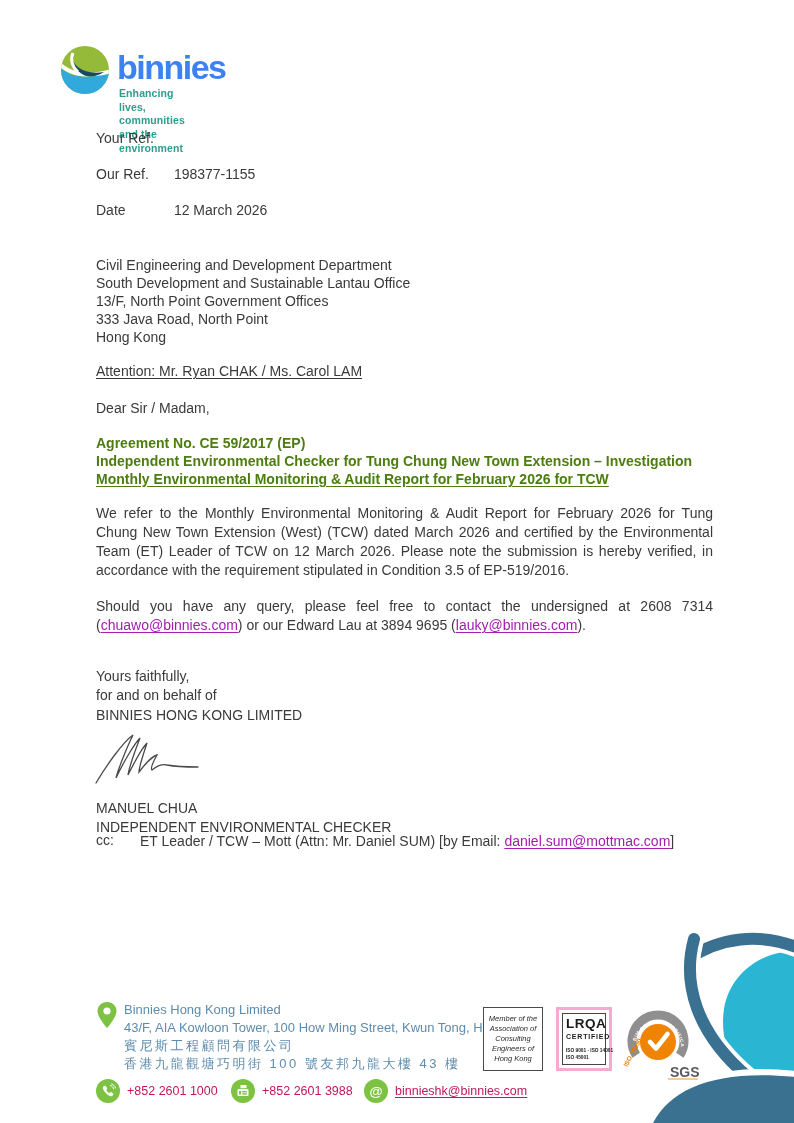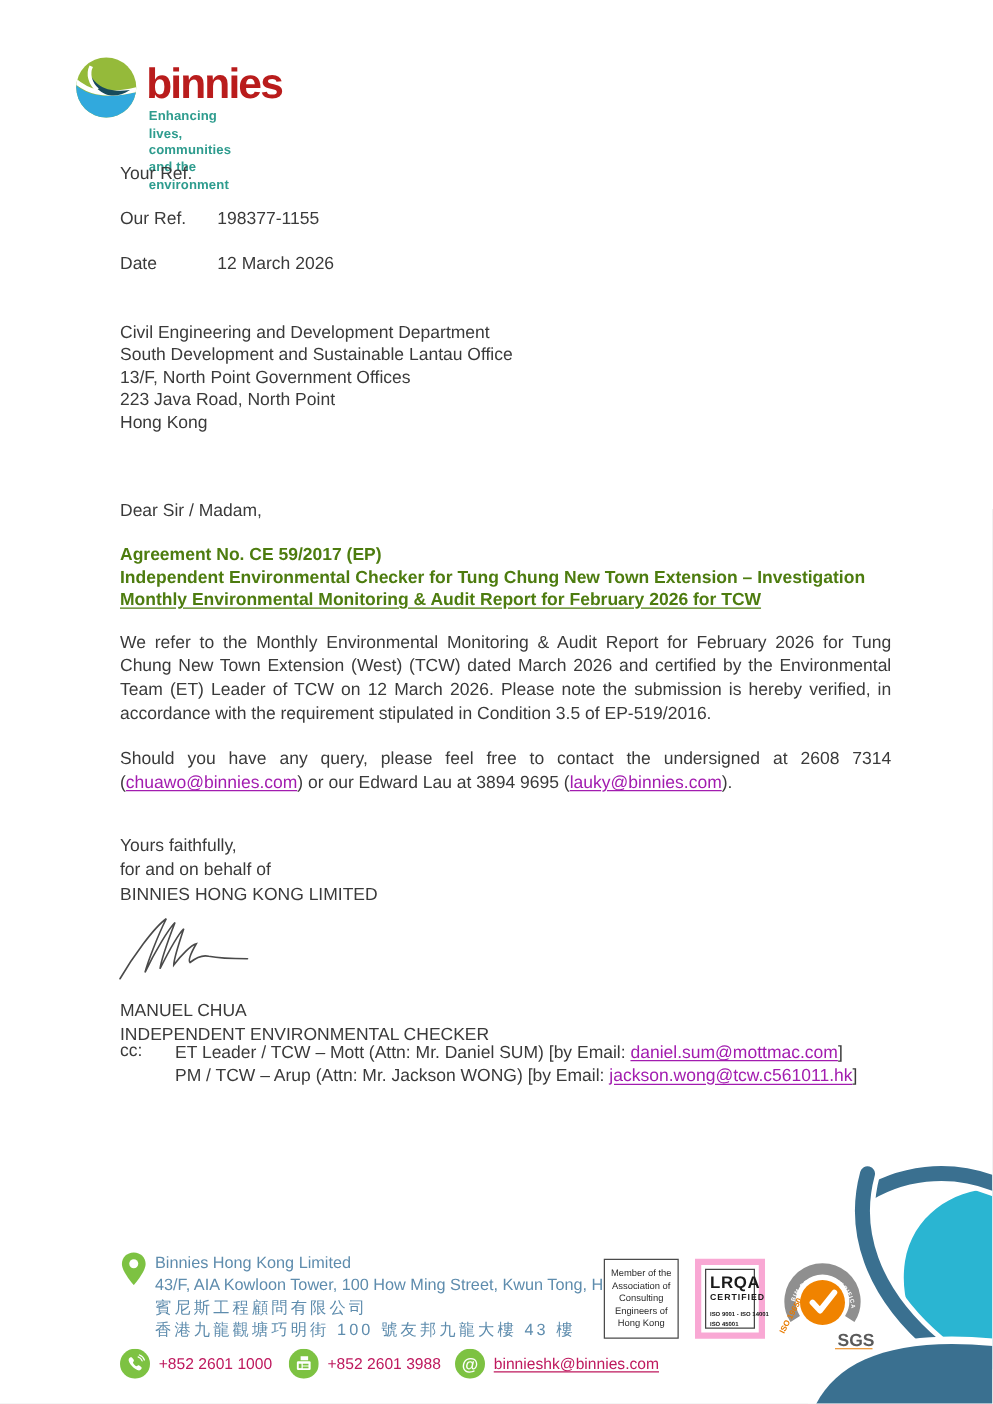--- a/index.html
+++ b/index.html
@@ -6,21 +6,21 @@
   html,body { background:#e8e8e8; }
   .page {
     position:relative; width:794px; height:1123px; margin:0 auto;
     background:#ffffff; overflow:hidden;
     font-family:"Liberation Sans", sans-serif;
     color:#3a3a3a; font-size:14px;
   }
   .abs { position:absolute; }
 
   
-  .wordmark { font-size:34px; font-weight:700; letter-spacing:-1.5px; color:#b91c1c; line-height:1; }
+  .wordmark { font-size:34px; font-weight:700; letter-spacing:-1.5px; color:#3b82f6; line-height:1; }
   .tagline  { font-size:10.5px; font-weight:700; color:#2e9c8e; line-height:1.3; letter-spacing:0.1px; }
 
   
   .ref-row .lbl { display:inline-block; width:74px; }
   .by-post { width:602px; text-align:right; }
 
   
   .addr div { line-height:18px; }
   .underline { text-decoration:underline; text-underline-offset:2px; }
   .subject div { font-weight:700; color:#4d7c0f; line-height:18px; white-space:nowrap; font-size:14px; }
@@ -38,21 +38,21 @@
   .f-blue { color:#5e8cad; }
   .f-addr > div { line-height:18px; font-size:13px; }
   .zh { letter-spacing:2.5px; font-family:Liberation Sans, sans-serif; }
   .contact-text { font-size:12.5px; color:#be185d; }
   .badge-ace {
     width:60px; height:64px; border:1px solid #4a4a4a; background:#fff;
     display:flex; align-items:center; justify-content:center; text-align:center;
     font-size:7.5px; line-height:1.32; color:#2b2b2b; padding:2px; z-index:2;
   }
   .badge-lrqa {
-    width:56px; height:64px; border:5px solid #f9a8d4; background:#fff; padding:3px; z-index:2;
+    width:56px; height:64px; border:3px solid #f9a8d4; background:#fff; padding:3px; z-index:2;
   }
   .lrqa-inner { width:100%; height:100%; border:1px solid #444; padding:3px 2px 2px 3px; }
   .lrqa-name { font-size:13.5px; font-weight:700; color:#1a1a1a; letter-spacing:0.5px; line-height:1; }
   .lrqa-sub  { font-size:7px; font-weight:700; color:#1a1a1a; letter-spacing:0.8px; margin-top:2px; }
   .lrqa-iso  { margin-top:7px; font-weight:700; color:#1a1a1a; font-size:7px; transform:scale(0.68); transform-origin:0 0; width:147%; line-height:1.5; white-space:nowrap; }
   .badge-sgs { z-index:2; }
   svg { display:block; }
 </style>
 </head>
 <body>
@@ -98,24 +98,25 @@
   </div>
   <div class="abs ref-row" style="left:96px; top:202px;">
     <span class="lbl">Date</span>
     <span>12 March 2026</span>
   </div>
 
   <div class="abs addr" style="left:96px; top:256px;">
     <div>Civil Engineering and Development Department</div>
     <div>South Development and Sustainable Lantau Office</div>
     <div>13/F, North Point Government Offices</div>
-    <div>223 Java Road, North Point</div>
+    <div>333 Java Road, North Point</div>
     <div>Hong Kong</div>
   </div>
 
+  <div class="abs underline" style="left:96px; top:363px;">Attention: Mr. Ryan CHAK / Ms. Carol LAM</div>
 
   <div class="abs" style="left:96px; top:400px;">Dear Sir / Madam,</div>
 
   <div class="abs subject" style="left:96px; top:434px;">
     <div>Agreement No. CE 59/2017 (EP)</div>
     <div>Independent Environmental Checker for Tung Chung New Town Extension – Investigation</div>
     <div class="underline">Monthly Environmental Monitoring &amp; Audit Report for February 2026 for TCW</div>
   </div>
 
   <div class="abs para" style="left:96px; top:504px;">We refer to the Monthly Environmental Monitoring &amp; Audit Report for February 2026 for Tung Chung New Town Extension (West) (TCW) dated March 2026 and certified by the Environmental Team (ET) Leader of TCW on 12 March 2026. Please note the submission is hereby verified, in accordance with the requirement stipulated in Condition 3.5 of EP-519/2016.</div>
@@ -138,38 +139,35 @@
     <div>MANUEL CHUA</div>
     <div>INDEPENDENT ENVIRONMENTAL CHECKER</div>
   </div>
 
   <div class="abs cc-row" style="left:96px; top:832px;">
     <span class="cc-label">cc:</span>
     <div class="cc-lines">
       <div>
         <span>ET Leader / TCW – Mott (Attn: Mr. Daniel SUM) [by Email: </span><a class="green-link">daniel.sum@mottmac.com</a><span>]</span>
       </div>
-      <div>
-        <span>PM / TCW – Arup (Attn: Mr. Jackson WONG) [by Email: </span><a class="green-link">jackson.wong@tcw.c561011.hk</a><span>]</span>
-      </div>
     </div>
   </div>
 
   <svg class="abs" style="left:96px; top:1001px;" width="22" height="28" viewBox="0 0 22 28">
     <path d="M11 1 C5.5 1 1.5 5 1.5 10.2 C1.5 16.5 11 27 11 27 C11 27 20.5 16.5 20.5 10.2 C20.5 5 16.5 1 11 1 Z" fill="#7dc242"></path>
     <circle cx="11" cy="10" r="3.6" fill="#ffffff"></circle>
   </svg>
   <div class="abs f-addr f-blue" style="left:124px; top:1001px;">
     <div>Binnies Hong Kong Limited</div>
     <div>43/F, AIA Kowloon Tower, 100 How Ming Street, Kwun Tong, Hong Kong</div>
     <div class="zh">賓尼斯工程顧問有限公司</div>
     <div class="zh">香港九龍觀塘巧明街 100 號友邦九龍大樓 43 樓</div>
   </div>
 
-  <div class="abs badge-ace" style="left:483px; top:1007px;">
+  <div class="abs badge-ace" style="left:483px; top:1007px;font-style:italic;">
     <span>Member of the Association of Consulting Engineers of Hong Kong</span>
   </div>
 
   <div class="abs badge-lrqa" style="left:556px; top:1007px;">
     <div class="lrqa-inner">
       <div class="lrqa-name">LRQA</div>
       <div class="lrqa-sub">CERTIFIED</div>
       <div class="lrqa-iso">
         <div>ISO 9001 - ISO 14001</div>
         <div>ISO 45001</div>

